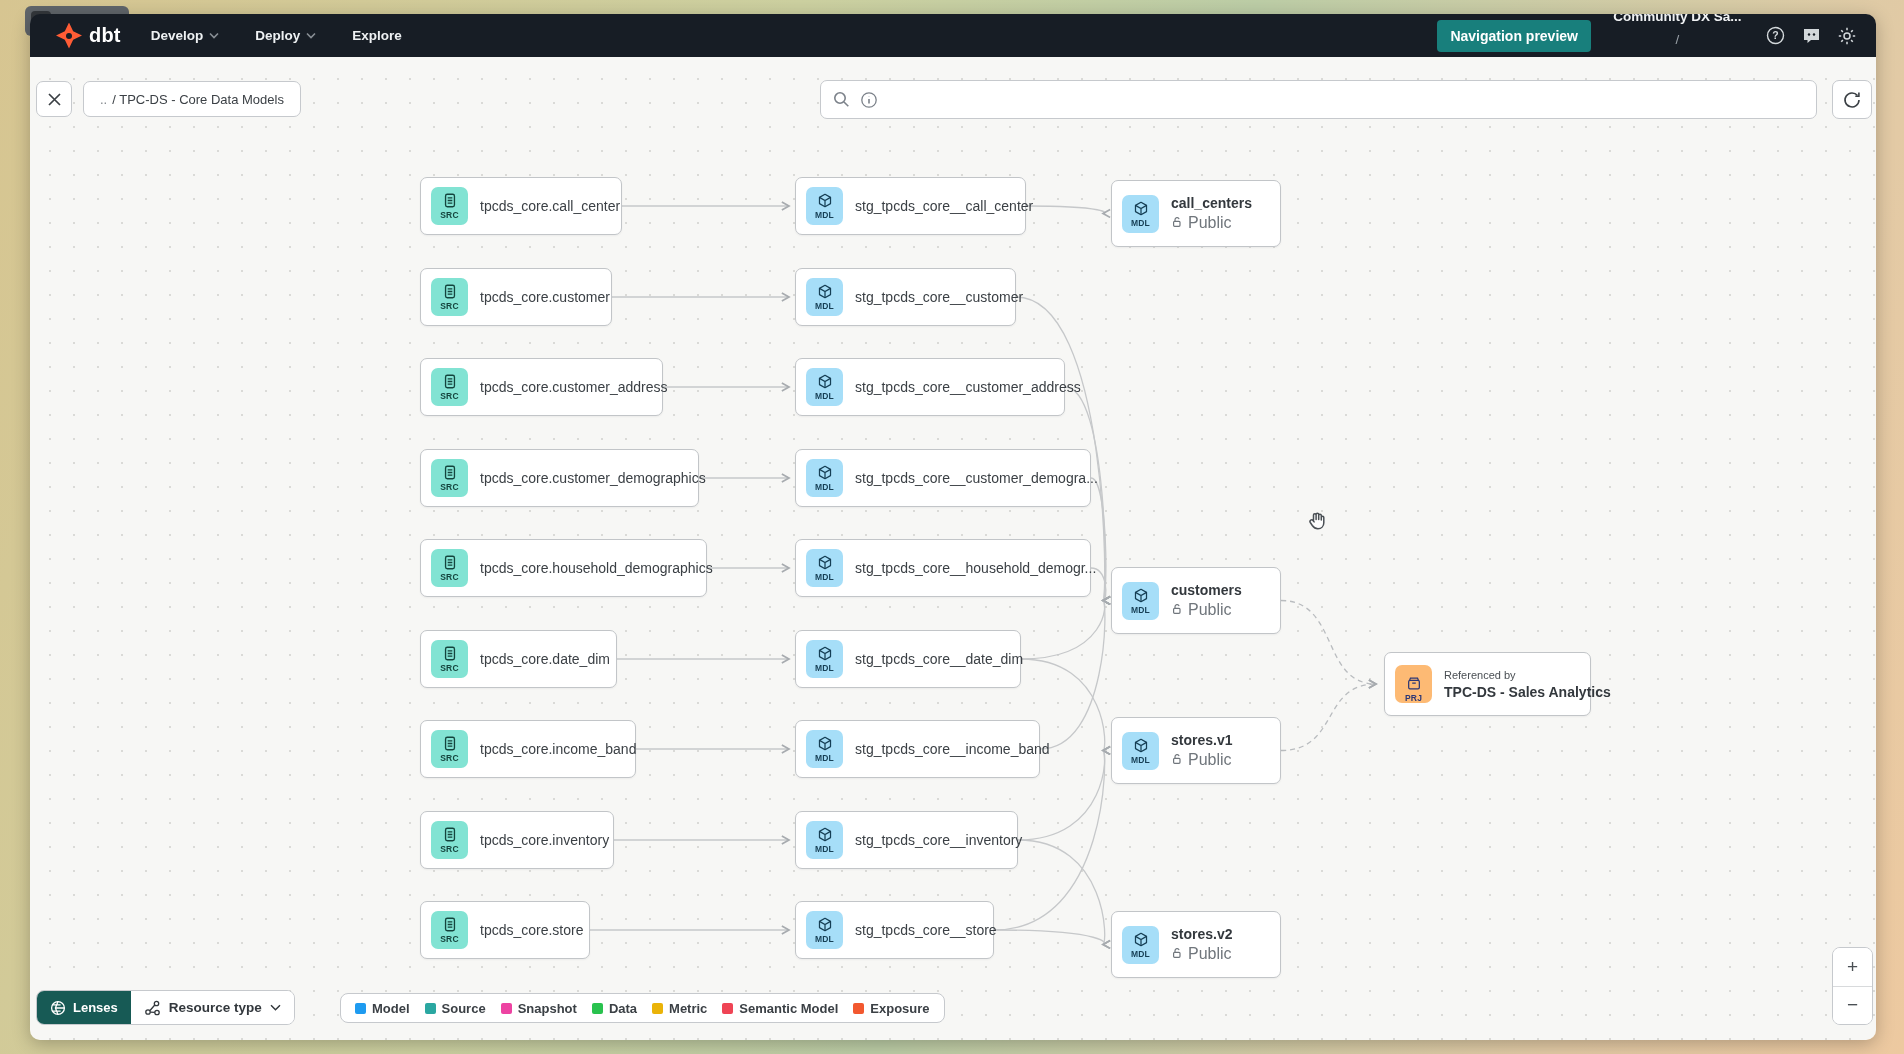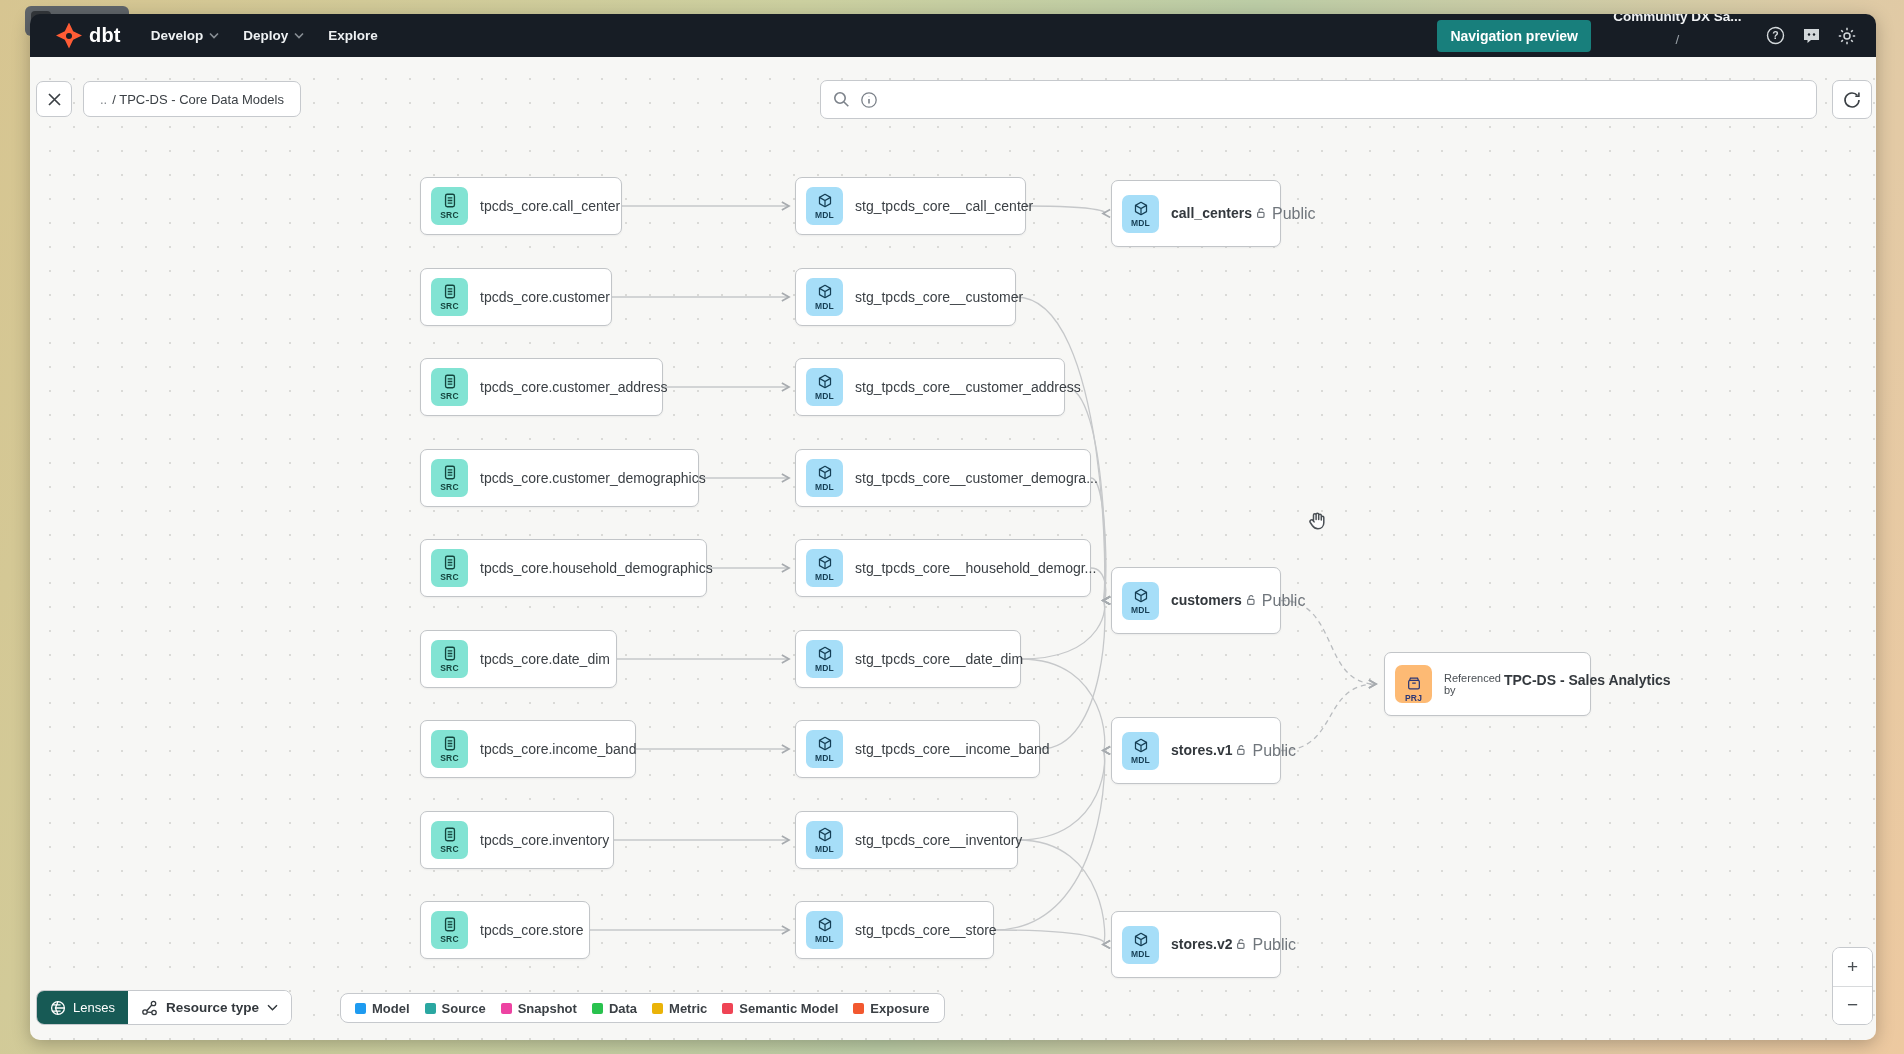--- a/index.html
+++ b/index.html
@@ -14,21 +14,21 @@
 
   .app { position:absolute; left:30px; top:14px; width:1846px; height:1026px; border-radius:10px; overflow:hidden; z-index:2; box-shadow:0 4px 18px rgba(0,0,0,.25); display:flex; flex-direction:column; }
 
   
   .navbar { height:43px; background:#171d25; display:flex; align-items:center; justify-content:space-between; padding:0 18px 0 26px; flex:0 0 auto; }
   .nav-left { display:flex; align-items:center; gap:30px; }
   .logo { display:flex; align-items:center; gap:7px; cursor:pointer; }
   .logo-star { width:26px; height:26px; background:#ff5c35; clip-path:polygon(50% 0,66% 34%,100% 50%,66% 66%,50% 100%,34% 66%,0 50%,34% 34%); position:relative; }
   .logo-star::after { content:""; position:absolute; left:10px; top:10px; width:6px; height:6px; border-radius:50%; background:#171d25; }
   .logo-text { color:#fff; font-weight:700; font-size:20px; letter-spacing:.2px; }
-  .menu { display:flex; align-items:center; gap:24px;text-align:right; }
+  .menu { display:flex; align-items:center; gap:36px;text-align:right; }
   .menu-item { display:flex; align-items:center; gap:6px; color:#eef1f3; font-size:13.5px; font-weight:700; cursor:pointer; }
   .menu-item svg, .breadcrumb svg.chev { opacity:.65; }
   .nav-right { display:flex; align-items:center; gap:16px; }
   .preview-btn { background:#187f7c; color:#fff; border:none; border-radius:4px; font-family:inherit; font-size:14px; font-weight:700; padding:8px 13px; cursor:pointer; }
   .breadcrumb { display:flex; align-items:center; gap:8px; color:#f0f2f4; font-size:13.5px; font-weight:700; cursor:pointer;flex-direction:column; }
   .breadcrumb .sep { color:#9aa1a8; font-weight:400; }
   .nav-icons { display:flex; align-items:center; gap:14px; }
   .nav-icon { width:22px; height:22px; display:flex; align-items:center; justify-content:center; cursor:pointer; color:#d3d8db; }
 
   
@@ -37,37 +37,37 @@
   #edges { position:absolute; left:0; top:0; z-index:1; }
   #nodes { position:absolute; left:0; top:0; width:100%; height:100%; z-index:2; pointer-events:none; }
 
   .node { position:absolute; background:#fff; border:1px solid #c2c5c8; border-radius:7px; display:flex; align-items:center; gap:12px; padding:0 12px 0 10px; box-shadow:0 1px 2px rgba(20,25,30,.05); pointer-events:auto; cursor:pointer; }
   .node-icon { width:37px; height:38px; border-radius:7px; display:flex; flex-direction:column; align-items:center; justify-content:center; gap:1px; flex:0 0 auto; }
   .node-icon .badge { font-size:8.5px; font-weight:700; letter-spacing:.2px; }
   .node-icon.src { background:#82e3d3; color:#14443d; }
   .node-icon.mdl { background:#a6def8; color:#163f55; }
   .node-icon.prj { background:#fdba74; color:#2c3775;justify-content:flex-end; }
   .node-label { font-size:14px; color:#3b4045; white-space:nowrap; }
-  .node .text-col { display:flex; flex-direction:row; gap:3px; }
+  .node .text-col { display:flex; flex-direction:column; gap:3px; }
   .node .title { font-size:14px; font-weight:700; color:#33383d; white-space:nowrap; }
   .node .subtitle { display:flex; align-items:center; gap:5px; font-size:16px; color:#70767c; }
   .node .kicker { font-size:11px; color:#4a4f54; }
 
   
   .close-btn { position:absolute; left:6px; top:24px; width:36px; height:36px; background:#fff; border:1px solid #c6c9cd; border-radius:7px; display:flex; align-items:center; justify-content:center; cursor:pointer; z-index:3; }
   .chip { position:absolute; left:53px; top:24px; height:36px; background:#fff; border:1px solid #c6c9cd; border-radius:7px; display:flex; align-items:center; padding:0 16px; font-size:13px; color:#3b4045; cursor:pointer; z-index:3; white-space:nowrap; }
   .chip .dots { color:#82878c; margin-right:5px; }
   .searchbar { position:absolute; left:790px; top:23px; width:997px; height:39px; background:#fff; border:1px solid #c6c9cd; border-radius:7px; display:flex; align-items:center; gap:10px; padding:0 12px; z-index:3; }
   .searchbar input { flex:1; border:none; outline:none; font-family:inherit; font-size:14px; color:#3b4045; background:transparent; }
   .searchbar input::placeholder { color:#8d939b; }
   .refresh-btn { position:absolute; left:1802px; top:23px; width:40px; height:39px; background:#fff; border:1px solid #c6c9cd; border-radius:7px; display:flex; align-items:center; justify-content:center; cursor:pointer; z-index:3; }
 
   
   .lenses-group { position:absolute; left:6px; top:933px; height:35px; display:flex; border:1px solid #c6c9cd; border-radius:8px; overflow:hidden; background:#fff; z-index:3; }
-  .lenses-seg { display:flex; align-items:center; gap:7px; background:#175a55; color:#fff; font-size:13px; font-weight:400; padding:0 13px; cursor:pointer;justify-content:center; }
+  .lenses-seg { display:flex; align-items:center; gap:7px; background:#175a55; color:#fff; font-size:13px; font-weight:700; padding:0 13px; cursor:pointer;justify-content:center; }
   .restype-seg { display:flex; align-items:center; gap:8px; color:#33383d; font-size:13.5px; font-weight:700; padding:0 13px; cursor:pointer; background:#fff; }
   .legend-box { position:absolute; left:310px; top:936px; height:30px; background:#fff; border:1px solid #c6c9cd; border-radius:8px; display:flex; align-items:center; gap:15px; padding:0 14px; z-index:3; }
   .legend-item { display:flex; align-items:center; gap:6px; font-size:13px; font-weight:700; color:#3b4045; white-space:nowrap; }
   .swatch { width:11px; height:11px; border-radius:2px; display:inline-block; }
 
   .zoom-ctl { position:absolute; left:1802px; top:890px; width:41px; height:78px; background:#fff; border:1px solid #c6c9cd; border-radius:8px; display:flex; flex-direction:column; z-index:3; overflow:hidden; }
   .zoom-btn { flex:1; display:flex; align-items:center; justify-content:center; font-size:19px; color:#4a4f54; cursor:pointer; background:#fff; border:none; font-family:inherit; }
   .zoom-btn:first-child { border-bottom:1px solid #d8dadc; }
 
   .hand-cursor { position:absolute; left:1275px; top:452px; z-index:4; pointer-events:none; }

